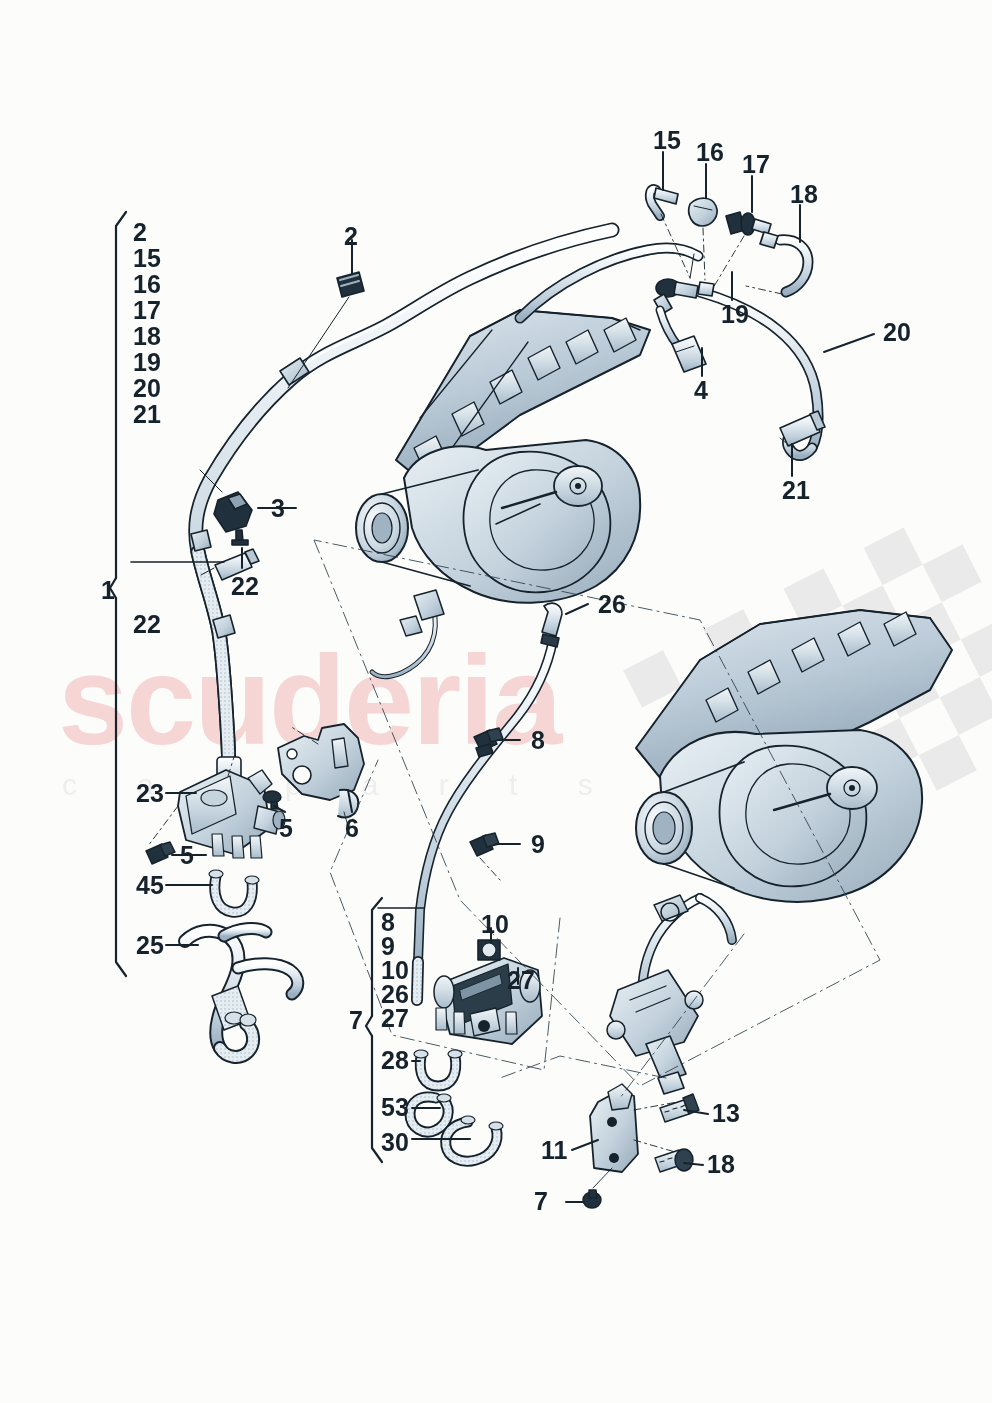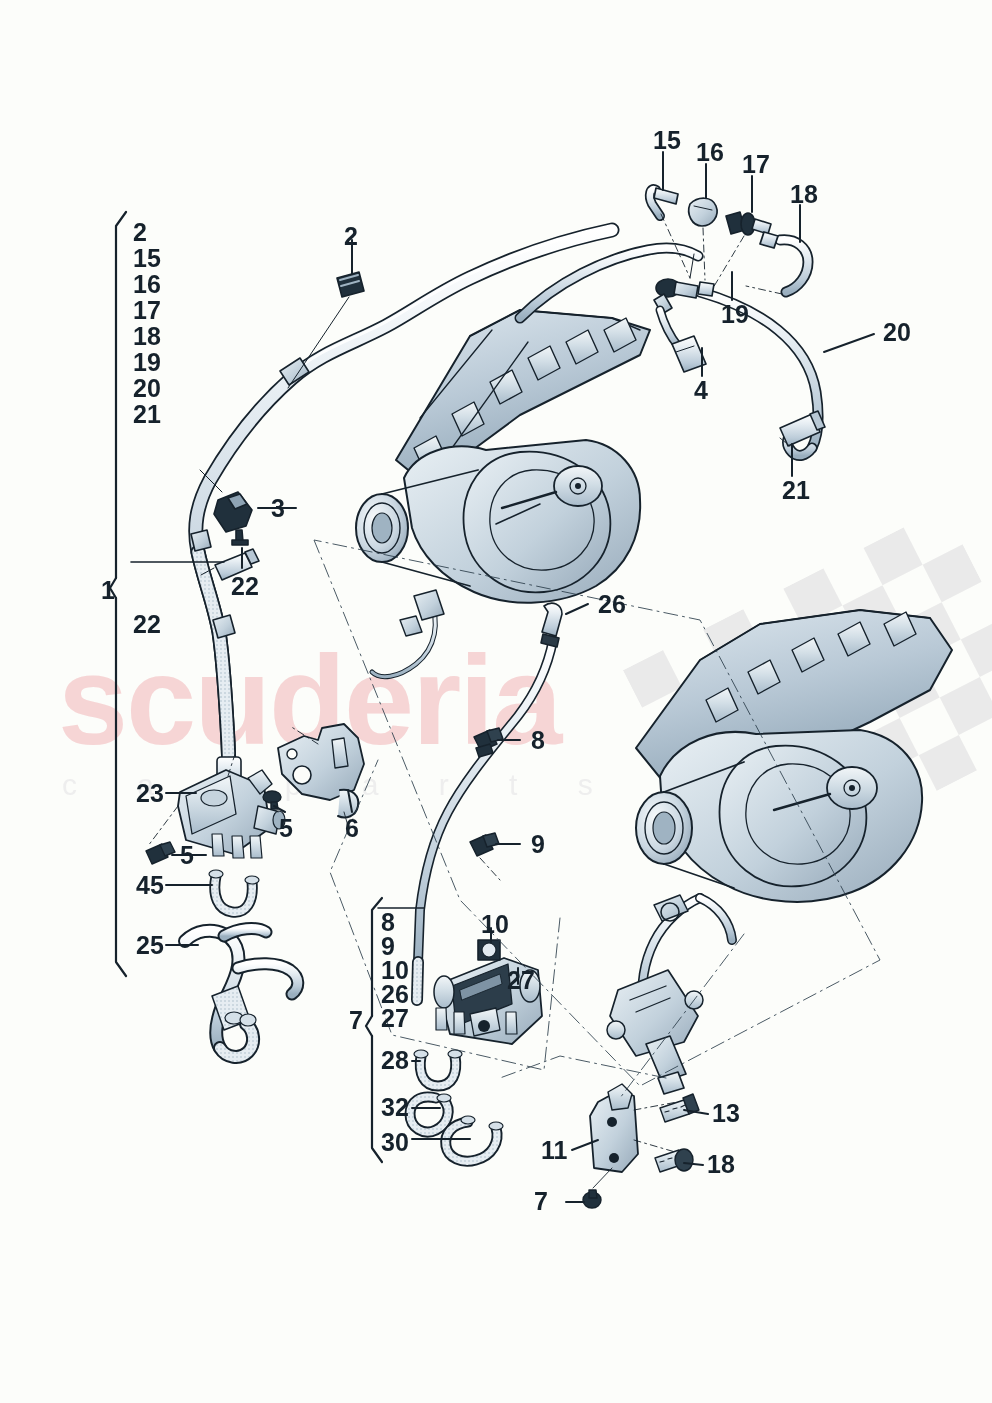--- a/index.html
+++ b/index.html
@@ -578,21 +578,21 @@
     <span class="num" style="left:136px;top:873px">45</span>
     <span class="num" style="left:136px;top:933px">25</span>
 
     <span class="num" style="left:349px;top:1008px">7</span>
     <span class="num" style="left:381px;top:910px">8</span>
     <span class="num" style="left:381px;top:934px">9</span>
     <span class="num" style="left:381px;top:958px">10</span>
     <span class="num" style="left:381px;top:982px">26</span>
     <span class="num" style="left:381px;top:1006px">27</span>
     <span class="num" style="left:381px;top:1048px">28</span>
-    <span class="num" style="left:381px;top:1095px">32</span>
+    <span class="num" style="left:381px;top:1095px">53</span>
     <span class="num" style="left:381px;top:1130px">30</span>
 
     <span class="num" style="left:481px;top:912px">10</span>
     <span class="num" style="left:507px;top:968px">27</span>
     <span class="num" style="left:541px;top:1138px">11</span>
     <span class="num" style="left:712px;top:1101px">13</span>
     <span class="num" style="left:707px;top:1152px">18</span>
     <span class="num" style="left:534px;top:1189px">7</span>
   </div>
 

